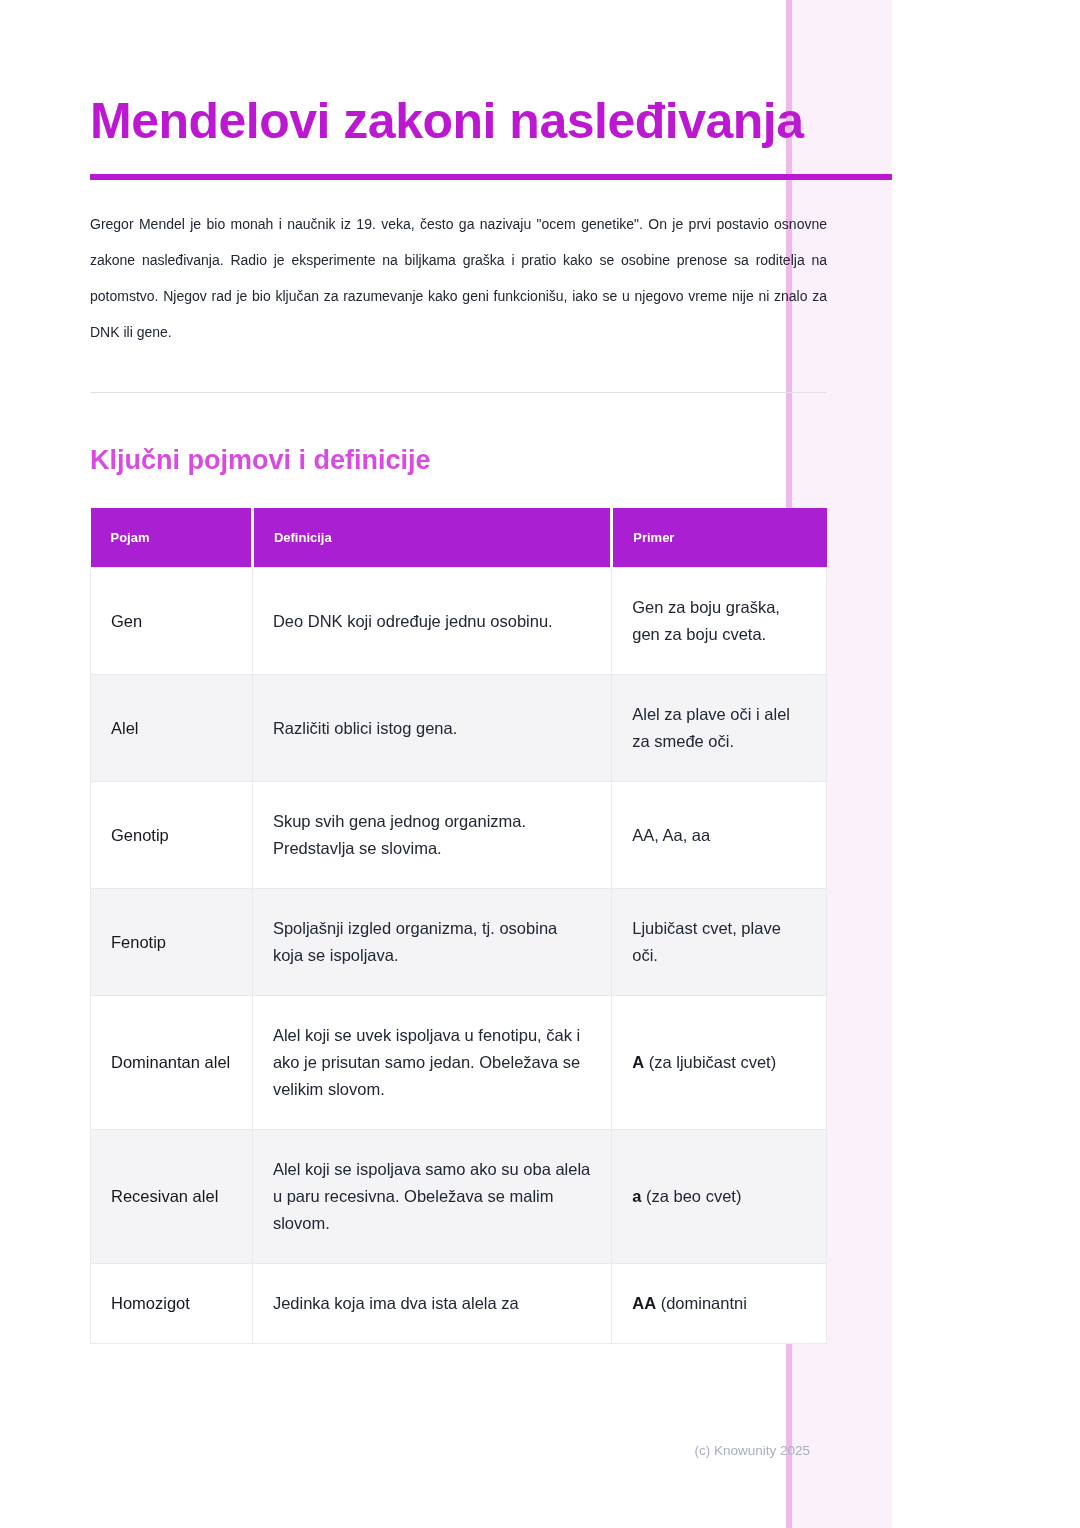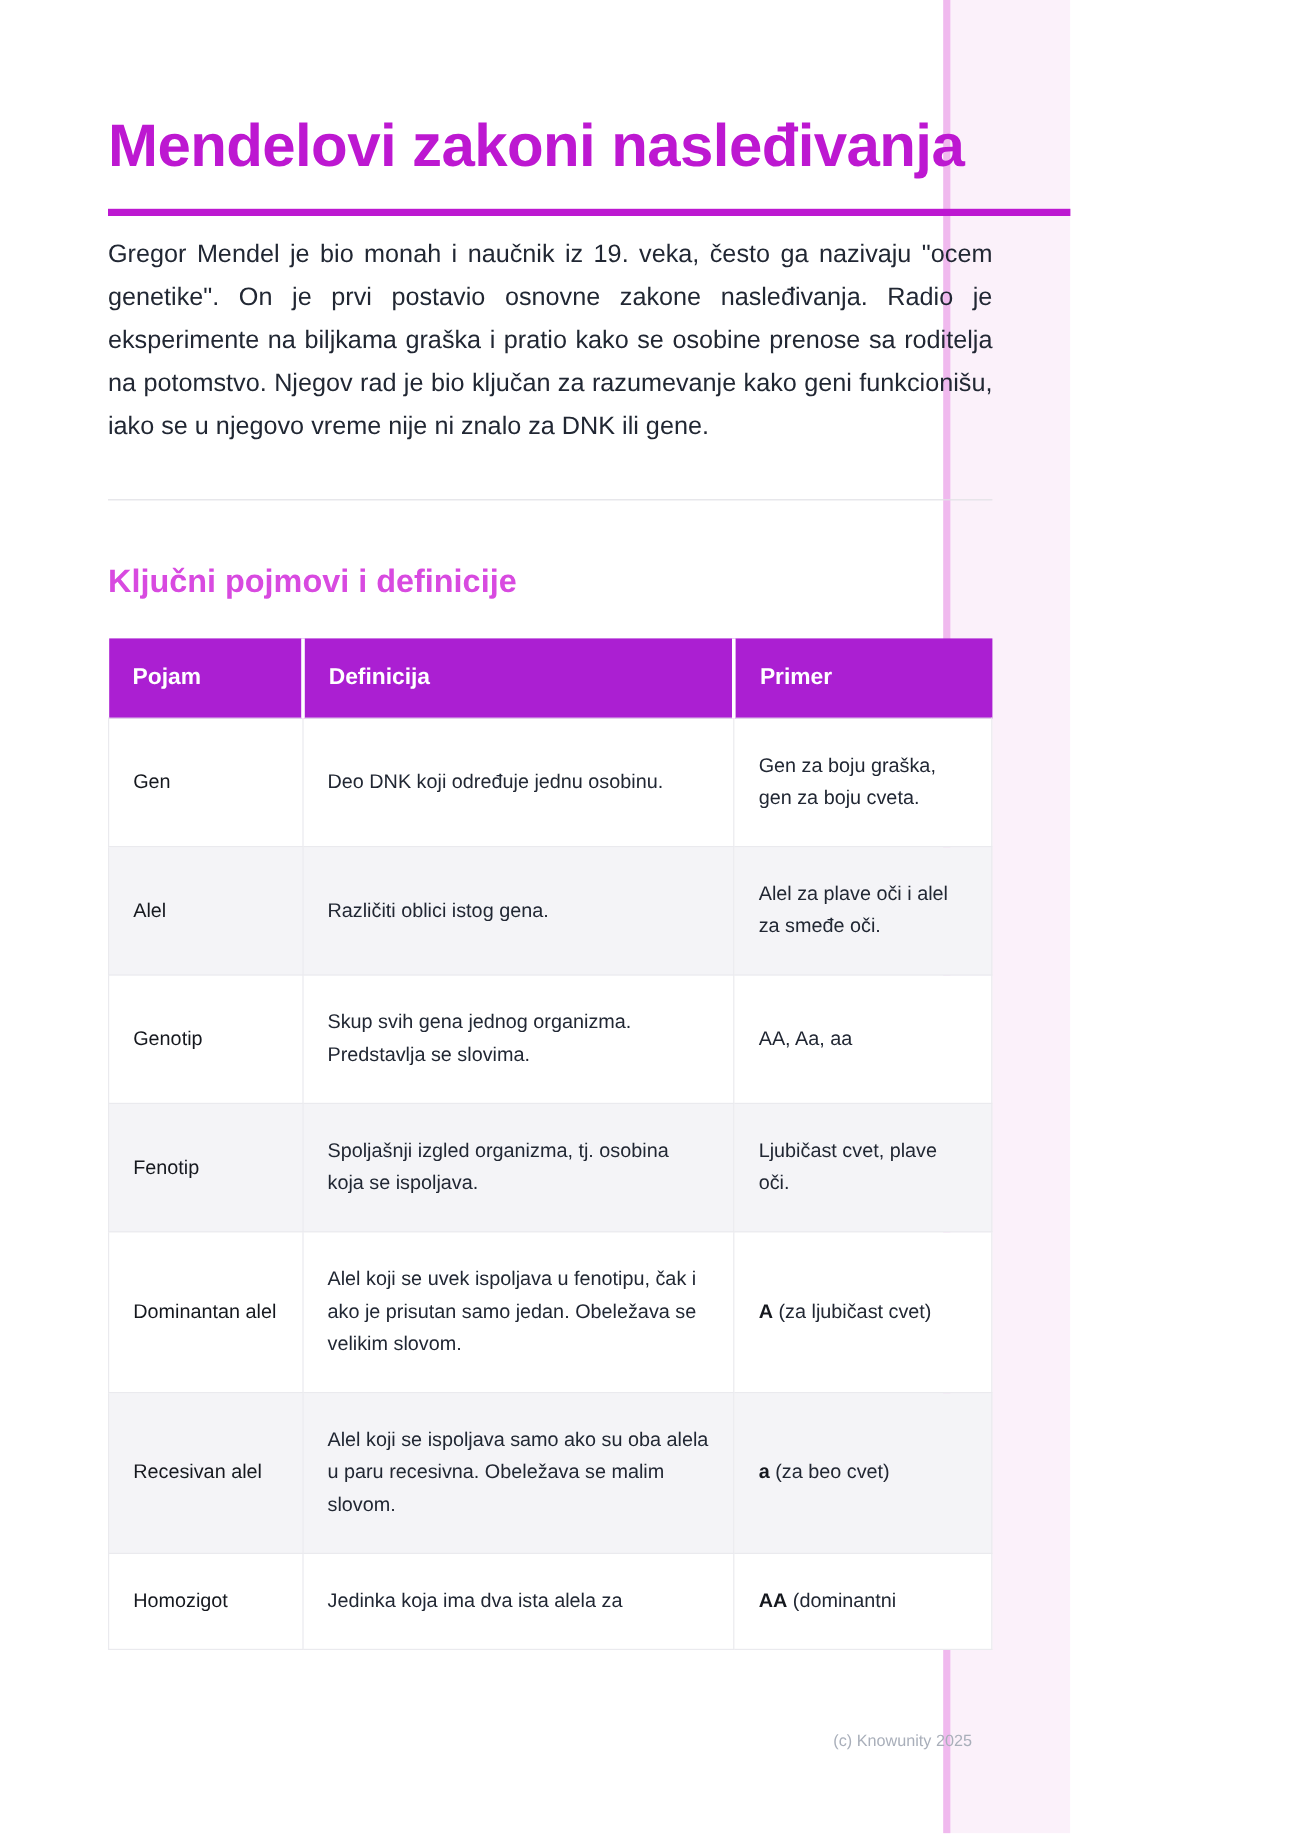--- a/index.html
+++ b/index.html
@@ -42,22 +42,22 @@
     width:852px; height:6px;
     background:#bd18d1;
   }
   h2.section-heading {
     margin-top:52px;
     font-size:27px;
     font-weight:700;
     color:#d84ae0;
   }
   p.body-text {
-    margin-top:14px;
-    font-size:21px;
+    margin-top:26px;
+    font-size:14px;
     line-height:36px;
     color:#212733;
   }
   p.justify { text-align:justify; }
   .divider {
     border:none;
     border-top:1px solid #e2e2e6;
     margin-top:42px;
     width:737px;
     height:0;
@@ -65,21 +65,21 @@
   table.def-table {
     margin-top:32px;
     width:737px;
     border-collapse:collapse;
     font-size:16.5px;
   }
   table.def-table th {
     background:#ab1fd2;
     color:#ffffff;
     font-weight:700;
-    font-size:19px;
+    font-size:13px;
     text-align:left;
     padding:22px 20px;
     border-right:3px solid #ffffff;
   }
   table.def-table th:last-child { border-right:none; }
   .col-term { width:162px; }
   .col-def  { width:360px; }
   .col-ex   { width:215px; }
   table.def-table td {
     padding:26px 20px;

